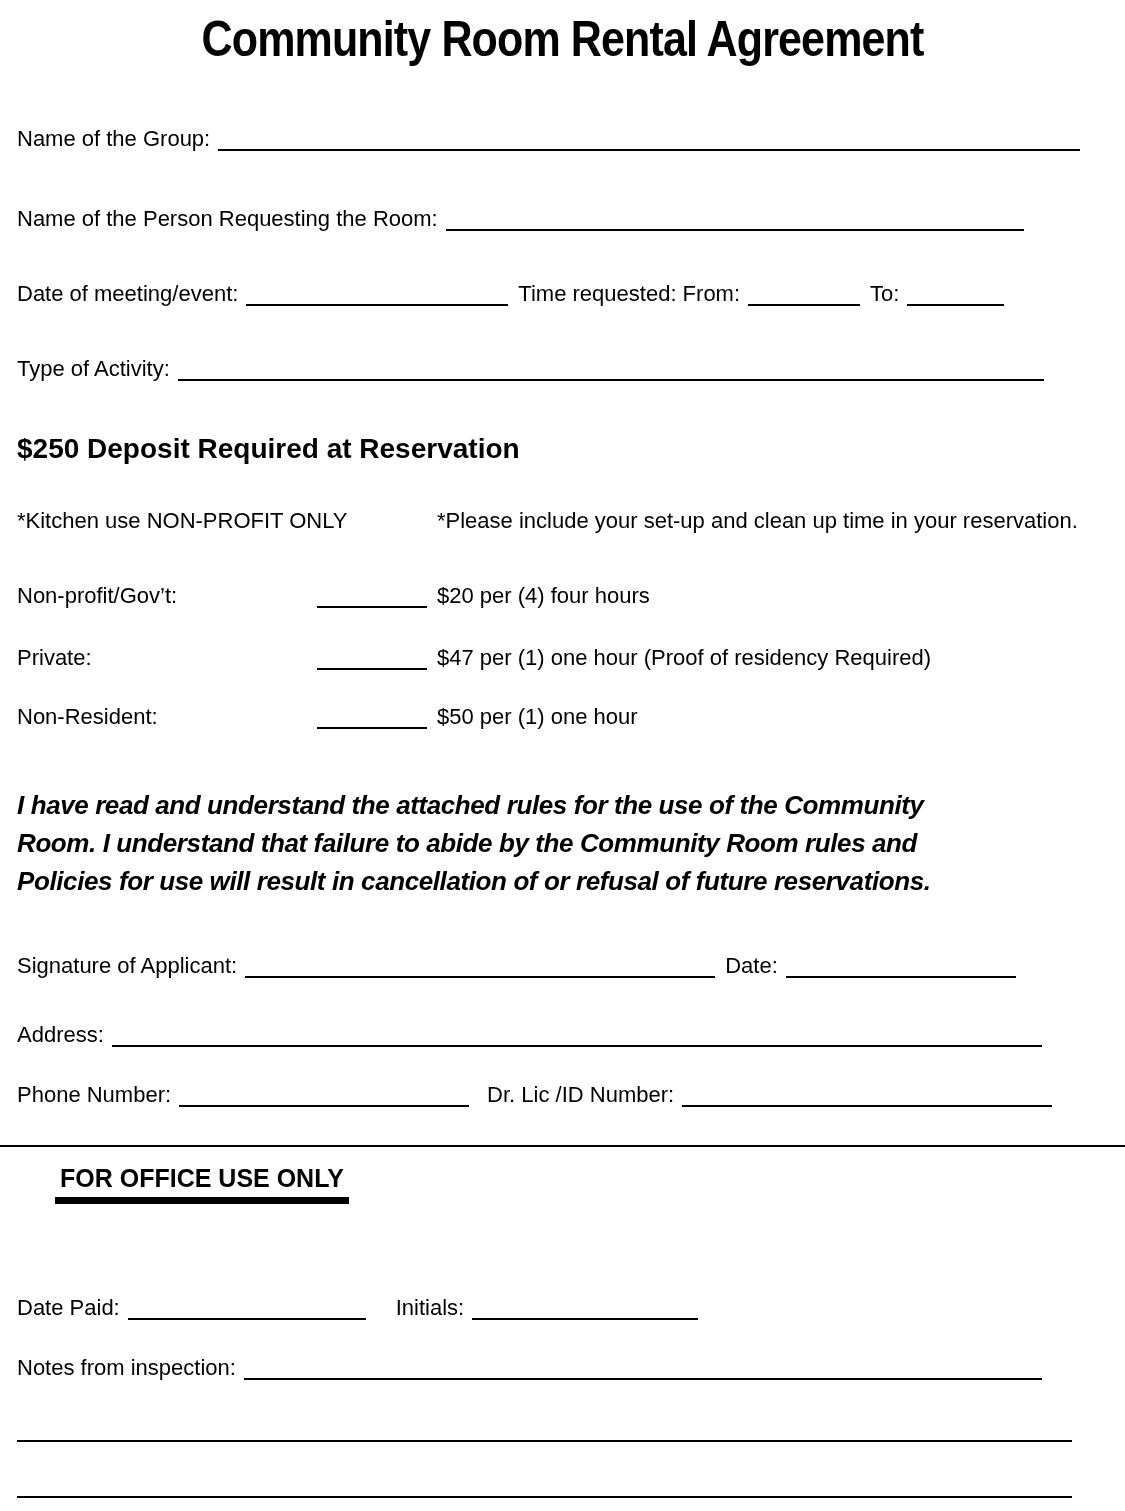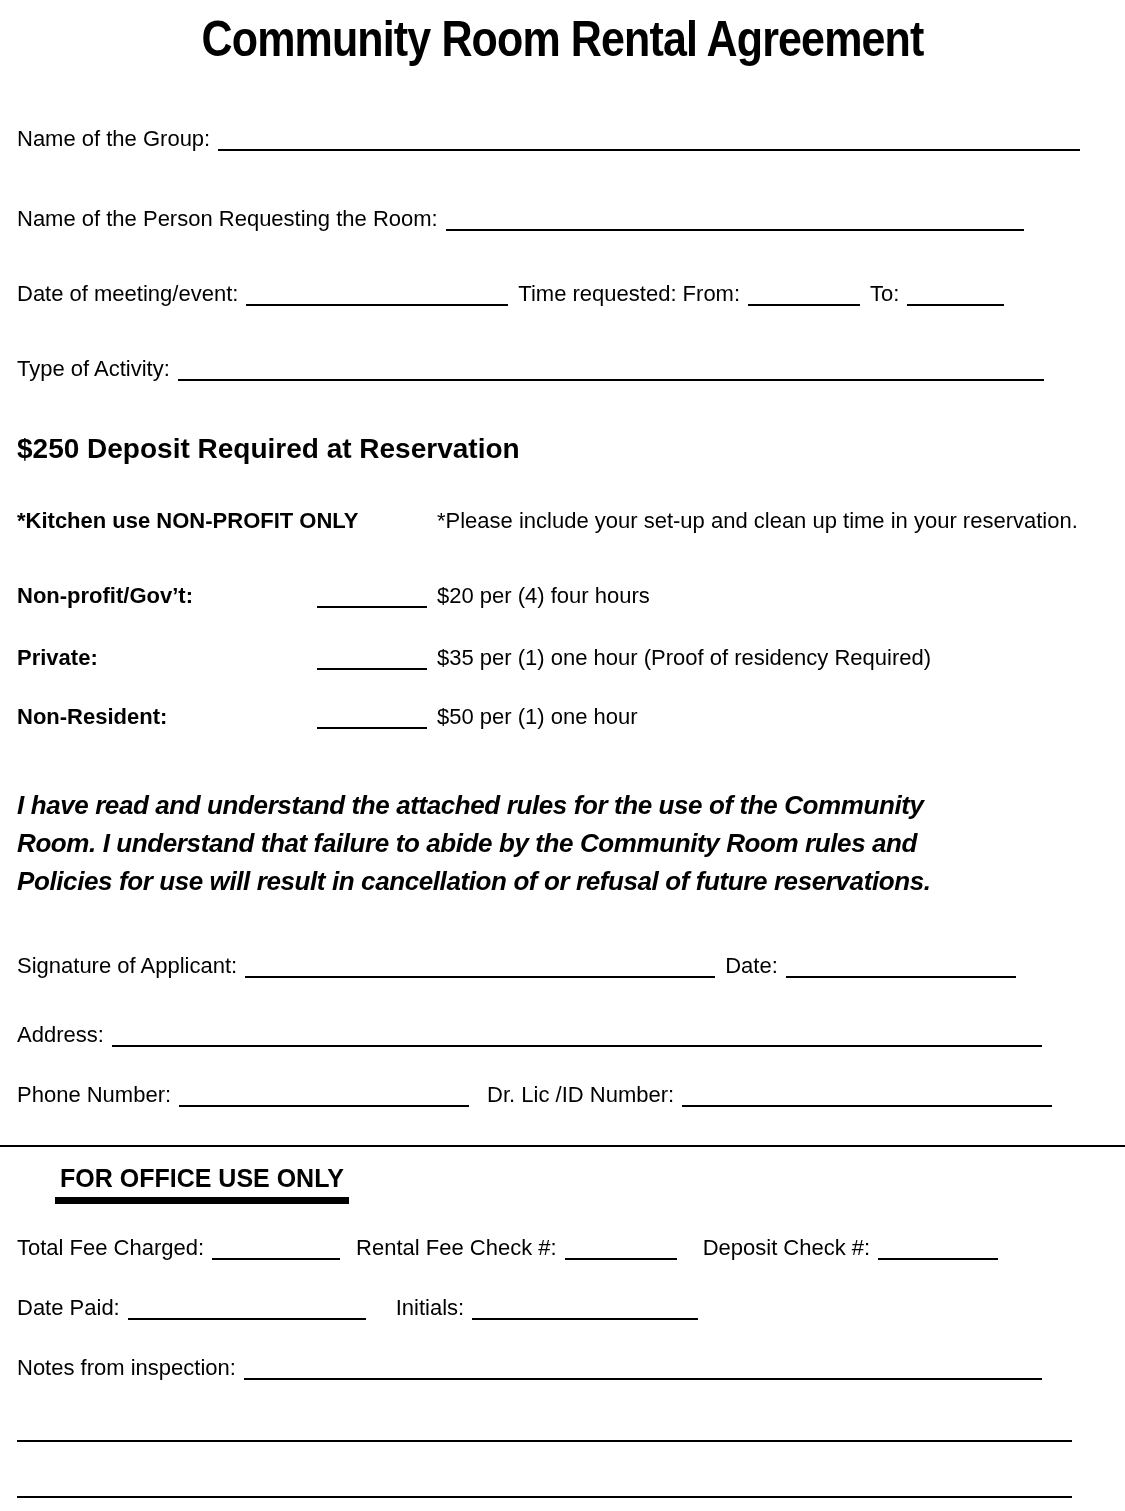--- a/index.html
+++ b/index.html
@@ -39,21 +39,21 @@
     background:#000;
     vertical-align:-5px;
     margin-left:8px;
   }
   .blank.nogap{margin-left:0;}
   .heading{
     font-size:28px;
     font-weight:bold;
     line-height:34px;
   }
-  .label-fixed{display:inline-block;font-weight:bold;}
+  .label-fixed{display:inline-block;}
   .para-line{
     font-size:26px;
     font-weight:bold;
     line-height:38px;
     letter-spacing:-0.4px;
     white-space:nowrap;
     font-style:italic;
   }
   .divider{
     position:absolute;
@@ -106,21 +106,21 @@
   </div>
 
   <div class="row" style="top:508px">
     <span class="label-fixed" style="width:420px">*Kitchen use NON-PROFIT ONLY</span><span>*Please include your set-up and clean up time in your reservation.</span>
   </div>
 
   <div class="row" style="top:583px">
     <span class="label-fixed" style="width:300px">Non-profit/Gov’t:</span><span class="blank nogap sp-after" style="width:110px"></span><span>$20 per (4) four hours</span>
   </div>
   <div class="row" style="top:645px">
-    <span class="label-fixed" style="width:300px">Private:</span><span class="blank nogap sp-after" style="width:110px"></span><span>$35 per (1) one hour (Proof of residency Required)</span>
+    <span class="label-fixed" style="width:300px">Private:</span><span class="blank nogap sp-after" style="width:110px"></span><span>$47 per (1) one hour (Proof of residency Required)</span>
   </div>
   <div class="row" style="top:704px">
     <span class="label-fixed" style="width:300px">Non-Resident:</span><span class="blank nogap sp-after" style="width:110px"></span><span>$50 per (1) one hour</span>
   </div>
 
   <div class="row" style="top:786px">
     <div class="para-line">I have read and understand the attached rules for the use of the Community</div>
     <div class="para-line">Room. I understand that failure to abide by the Community Room rules and</div>
     <div class="para-line">Policies for use will result in cancellation of or refusal of future reservations.</div>
   </div>
@@ -136,23 +136,20 @@
   <div class="row" style="top:1082px">
     <span>Phone Number:</span><span class="blank" style="width:290px;margin-right:18px"></span><span>Dr. Lic /ID Number:</span><span class="blank" style="width:370px"></span>
   </div>
 
   <div class="divider"></div>
 
   <div class="row center" style="top:1163px">
     <span class="office-heading">FOR OFFICE USE ONLY</span>
   </div>
 
-  <div class="row" style="top:1235px">
-    <span>Total Fee Charged:</span><span class="blank" style="width:128px;margin-right:16px"></span><span>Rental Fee Check #:</span><span class="blank" style="width:112px;margin-right:26px"></span><span>Deposit Check #:</span><span class="blank" style="width:120px"></span>
-  </div>
 
   <div class="row" style="top:1295px">
     <span>Date Paid:</span><span class="blank" style="width:238px;margin-right:30px"></span><span>Initials:</span><span class="blank" style="width:226px"></span>
   </div>
 
   <div class="row" style="top:1355px">
     <span>Notes from inspection:</span><span class="blank" style="width:798px"></span>
   </div>
 
   <div class="line-full" style="top:1440px"></div>

